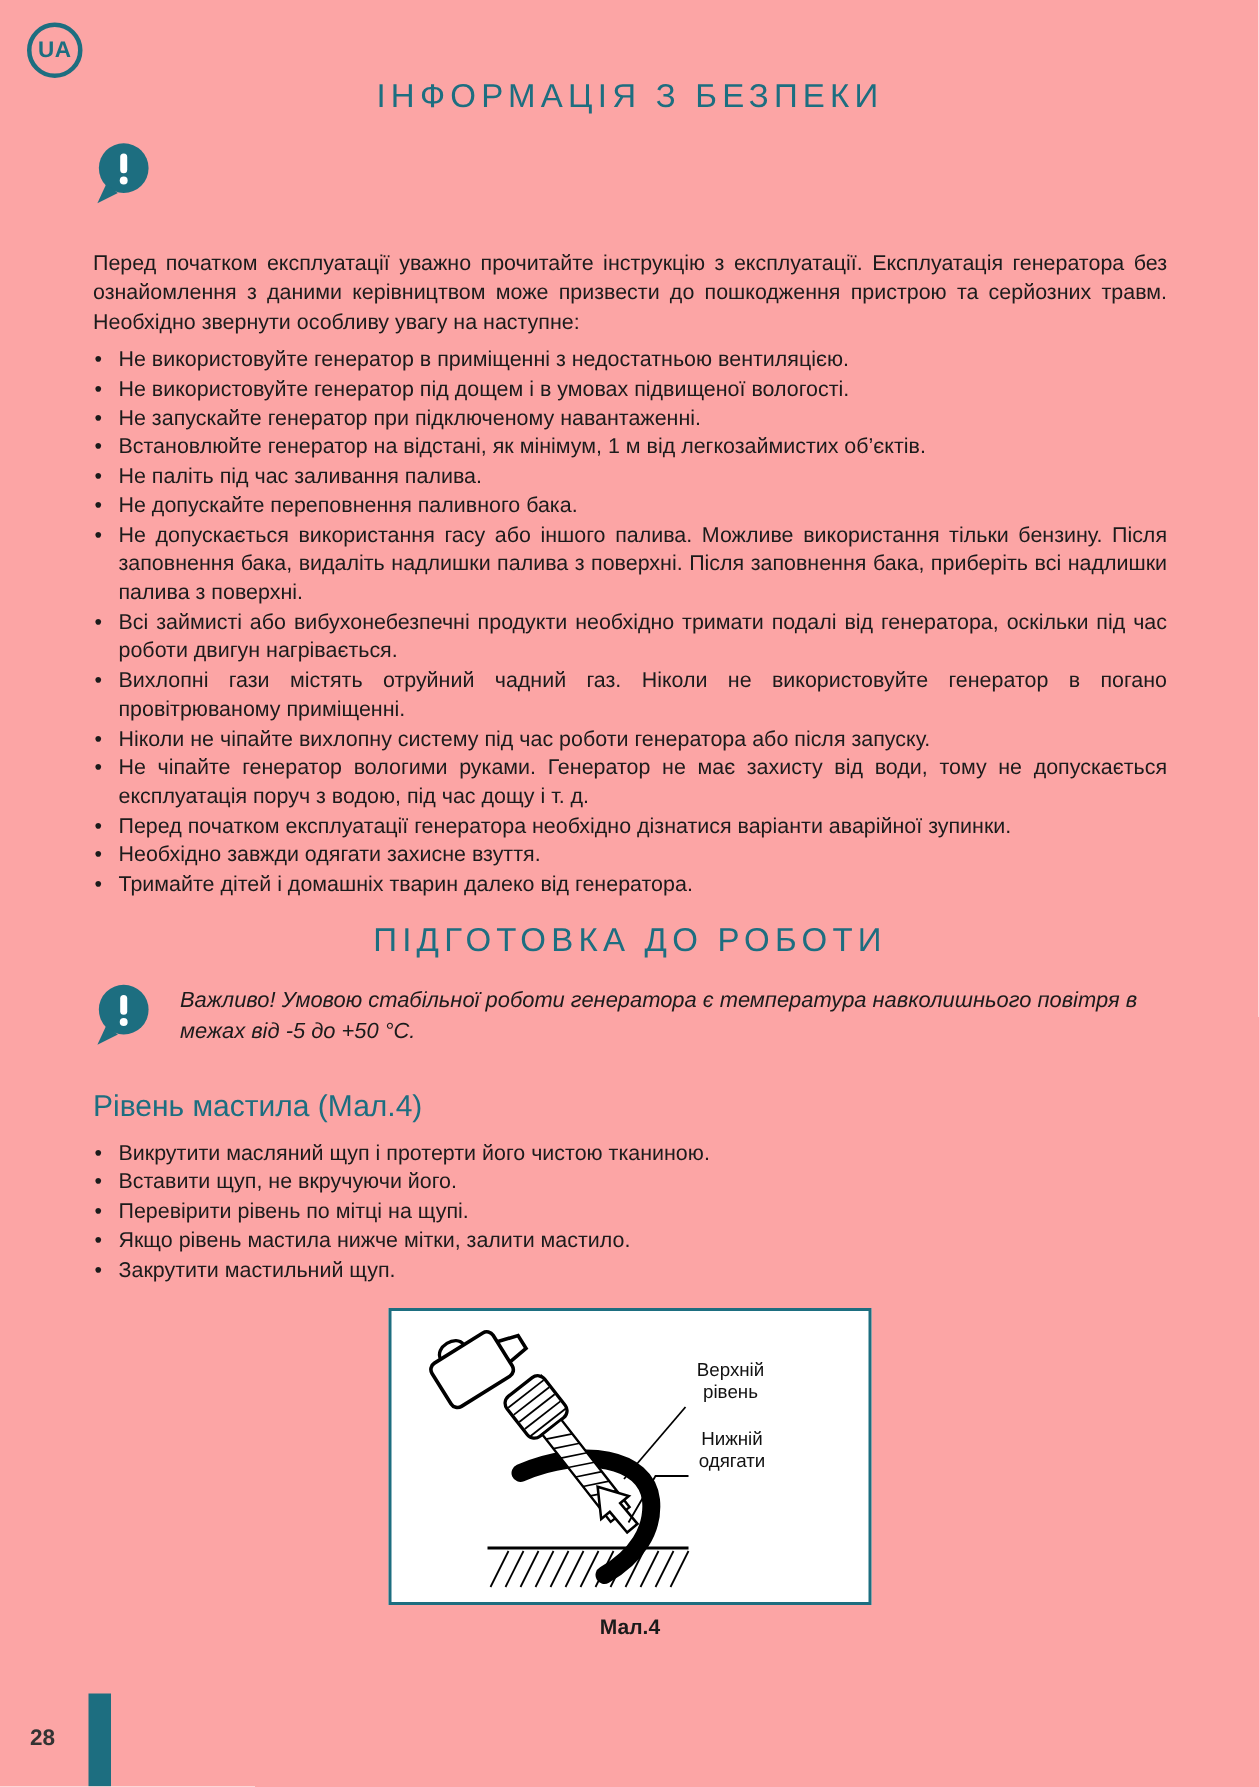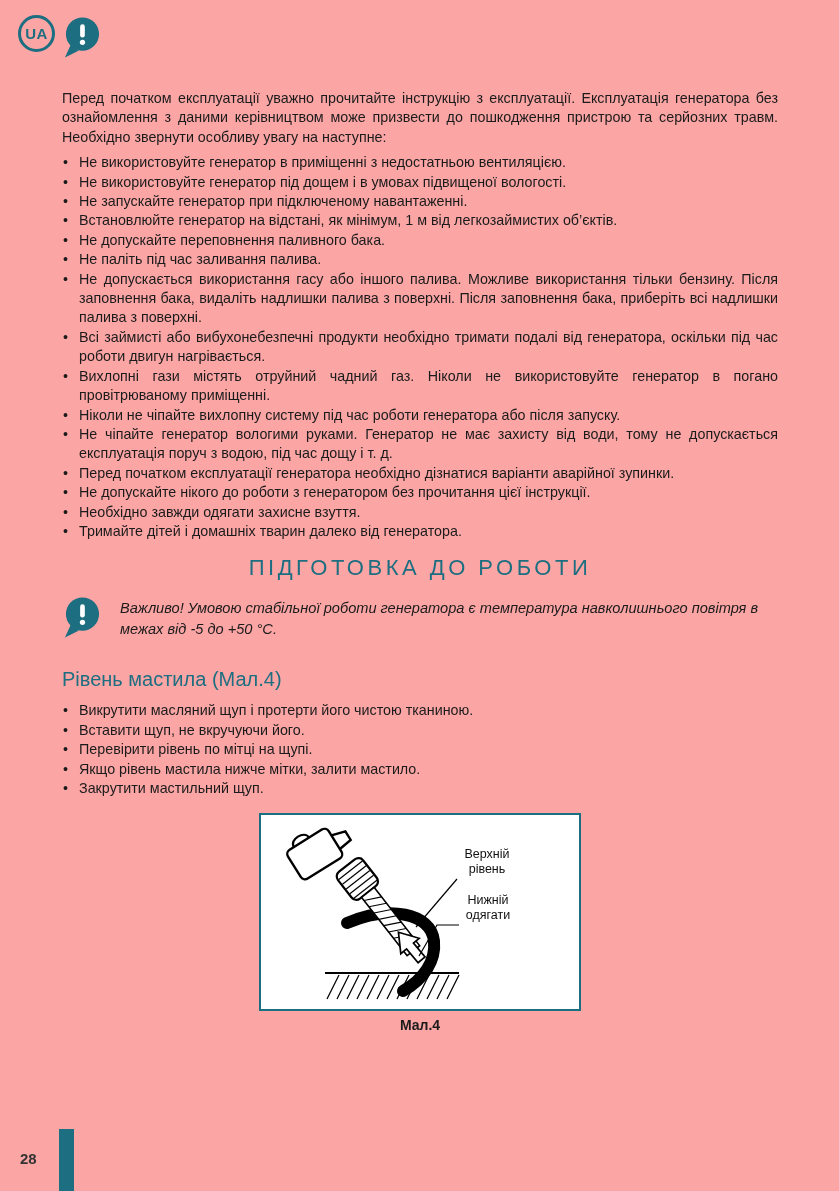--- a/index.html
+++ b/index.html
@@ -55,48 +55,48 @@
 <body>
 
 <div class="page">
 
   <div class="ua-badge">
     <span>UA</span>
   </div>
 
   <div class="content">
 
+    <h1 class="section-title first">ІНФОРМАЦІЯ З БЕЗПЕКИ</h1>
 
     <div class="warning">
       <span class="warn-icon">
         <svg viewBox="0 0 40 44" aria-hidden="true">
           <circle cx="21" cy="19" r="17" fill="currentColor"></circle>
           <path d="M9 30 L3 43 L17 36 Z" fill="currentColor"></path>
           <rect x="18.6" y="9" width="4.8" height="13.5" rx="2.4" fill="#fff"></rect>
           <circle cx="21" cy="27.5" r="2.7" fill="#fff"></circle>
         </svg>
       </span>
     </div>
 
     <p class="intro">Перед початком експлуатації уважно прочитайте інструкцію з експлуатації. Експлуатація генератора без ознайомлення з даними керівництвом може призвести до пошкодження пристрою та серйозних травм. Необхідно звернути особливу увагу на наступне:</p>
 
     <ul class="bullets">
         <li>Не використовуйте генератор в приміщенні з недостатньою вентиляцією.</li>
         <li>Не використовуйте генератор під дощем і в умовах підвищеної вологості.</li>
         <li>Не запускайте генератор при підключеному навантаженні.</li>
         <li>Встановлюйте генератор на відстані, як мінімум, 1 м від легкозаймистих об’єктів.</li>
+        <li>Не паліть під час заливання палива.</li>
         <li>Не допускайте переповнення паливного бака.</li>
-        <li>Не паліть під час заливання палива.</li>
         <li>Не допускається використання гасу або іншого палива. Можливе використання тільки бензину. Після заповнення бака, видаліть надлишки палива з поверхні. Після заповнення бака, приберіть всі надлишки палива з поверхні.</li>
         <li>Всі займисті або вибухонебезпечні продукти необхідно тримати подалі від генератора, оскільки під час роботи двигун нагрівається.</li>
         <li>Вихлопні гази містять отруйний чадний газ. Ніколи не використовуйте генератор в погано провітрюваному приміщенні.</li>
         <li>Ніколи не чіпайте вихлопну систему під час роботи генератора або після запуску.</li>
         <li>Не чіпайте генератор вологими руками. Генератор не має захисту від води, тому не допускається експлуатація поруч з водою, під час дощу і т. д.</li>
         <li>Перед початком експлуатації генератора необхідно дізнатися варіанти аварійної зупинки.</li>
-        <li>Не допускайте нікого до роботи з генератором без прочитання цієї інструкції.</li>
         <li>Необхідно завжди одягати захисне взуття.</li>
         <li>Тримайте дітей і домашніх тварин далеко від генератора.</li>
       </ul>
 
     <h1 class="section-title second">ПІДГОТОВКА ДО РОБОТИ</h1>
 
     <div class="warning second">
       <span class="warn-icon">
         <svg viewBox="0 0 40 44" aria-hidden="true">
           <circle cx="21" cy="19" r="17" fill="currentColor"></circle>

